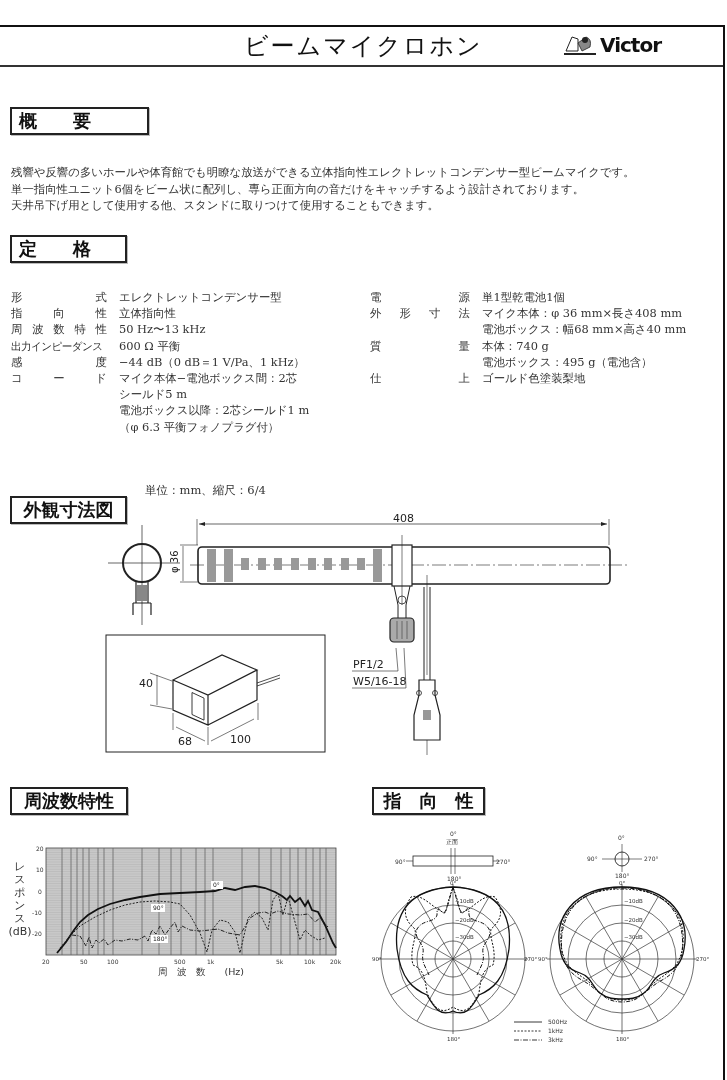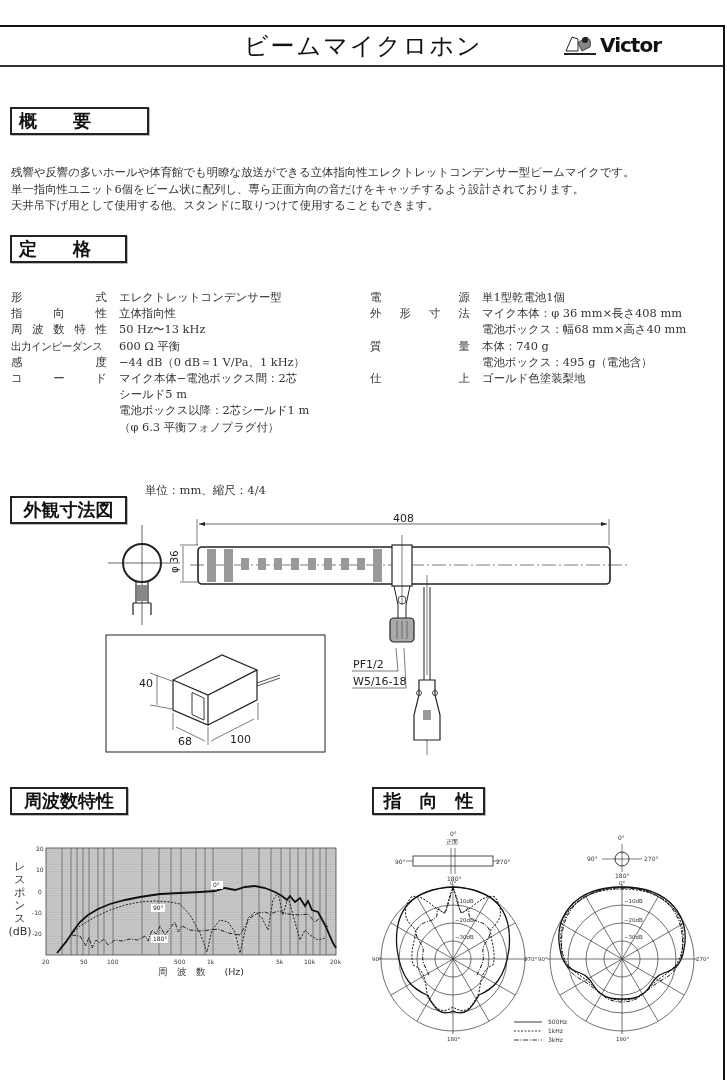--- a/index.html
+++ b/index.html
@@ -144,21 +144,21 @@
         <span>仕</span>
         <span>上</span>
       </span>
       <span class="val">ゴールド色塗装梨地</span>
     </div>
 </div>
 
 <div class="sec" style="left:10px;top:496px;width:117px;height:28px;justify-content:center;">
   <span>外観寸法図</span>
 </div>
-<div class="note">単位：mm、縮尺：4/4</div>
+<div class="note">単位：mm、縮尺：6/4</div>
 
 <svg width="727" height="290" viewBox="0 0 727 290" style="position:absolute;left:0;top:505px;" fill="none" stroke="#222">
 
   <g>
     <line x1="142" y1="20" x2="142" y2="120" stroke-width="0.7"></line>
     <line x1="108" y1="58" x2="180" y2="58" stroke-width="0.7"></line>
     <circle cx="142" cy="58" r="19" stroke-width="2"></circle>
     <path d="M136 77 L136 98 M148 77 L148 98 M133 98 L133 110 M151 98 L151 110 M133 98 L151 98" stroke-width="1.2"></path>
     <rect x="137" y="80" width="10" height="16" fill="#888" stroke="none"></rect>
   </g>

